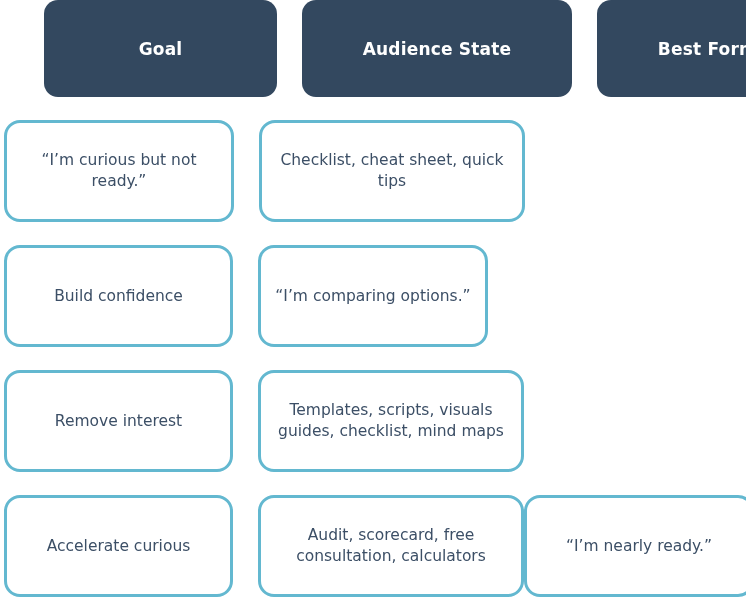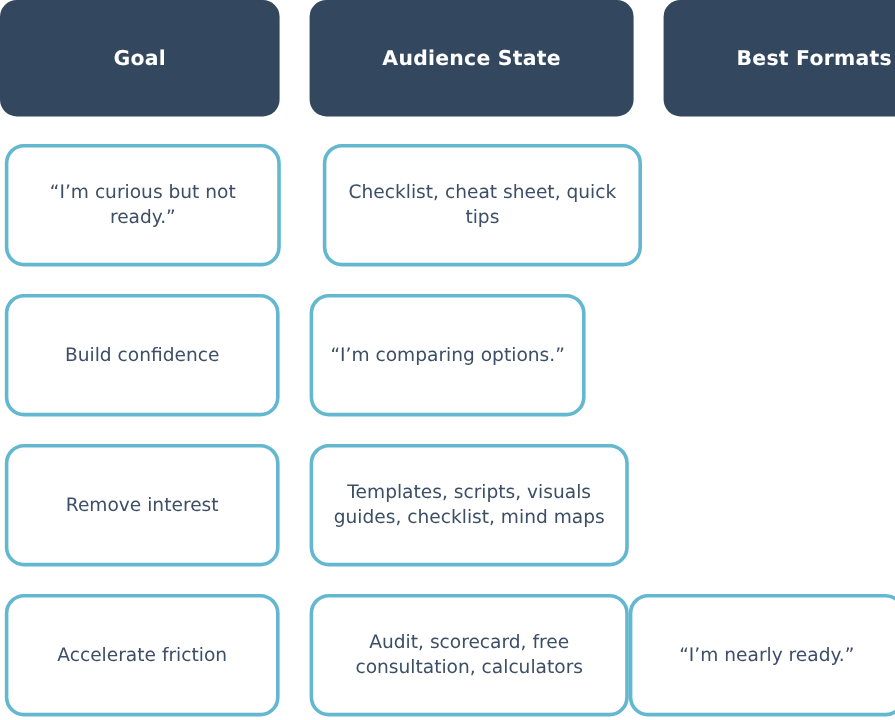--- a/index.html
+++ b/index.html
@@ -46,26 +46,26 @@
     justify-content: center;
     text-align: center;
     flex: 0 0 auto;
   }
 
   
   .col-1 { width: 233px; }
   .col-2 { width: 230px; }
   .col-3 { width: 229px; }
 
-  .header-row .col-1 { width: 233px; margin-right: 25px; }
+  .header-row .col-1 { width: 233px; margin-right: 25px; margin-left: 44px; }
   .header-row .col-2 { width: 270px; margin-right: 25px; }
   .header-row .col-3 { width: 229px; padding-left: 32px; }
 
   .body-row .col-1 { width: 229px; margin-right: 25px; }
-  .body-row .col-2 { width: 230px; margin-right: 35px; }
+  .body-row .col-2 { width: 230px; margin-right: 25px; }
   .body-row .col-3 { width: 266px; }
 
   .header-cell {
     background: #33485f;
     border-radius: 14px;
     height: 97px;
     color: #ffffff;
     font-size: 17px;
     font-weight: 600;
     letter-spacing: 0.2px;
@@ -127,21 +127,21 @@
     <div class="cell body-cell col-1">
       <span class="cell-text">Remove interest</span>
     </div>
     <div class="cell body-cell col-3">
       <span class="cell-text">Templates, scripts, visuals guides, checklist, mind maps</span>
     </div>
   </div>
 
   <div class="row body-row">
     <div class="cell body-cell col-1">
-      <span class="cell-text">Accelerate friction</span>
+      <span class="cell-text">Accelerate curious</span>
     </div>
     <div class="cell body-cell col-3">
       <span class="cell-text">Audit, scorecard, free consultation, calculators</span>
     </div>
     <div class="cell body-cell col-2">
       <span class="cell-text">“I’m nearly ready.”</span>
     </div>
   </div>
 
 </div>

